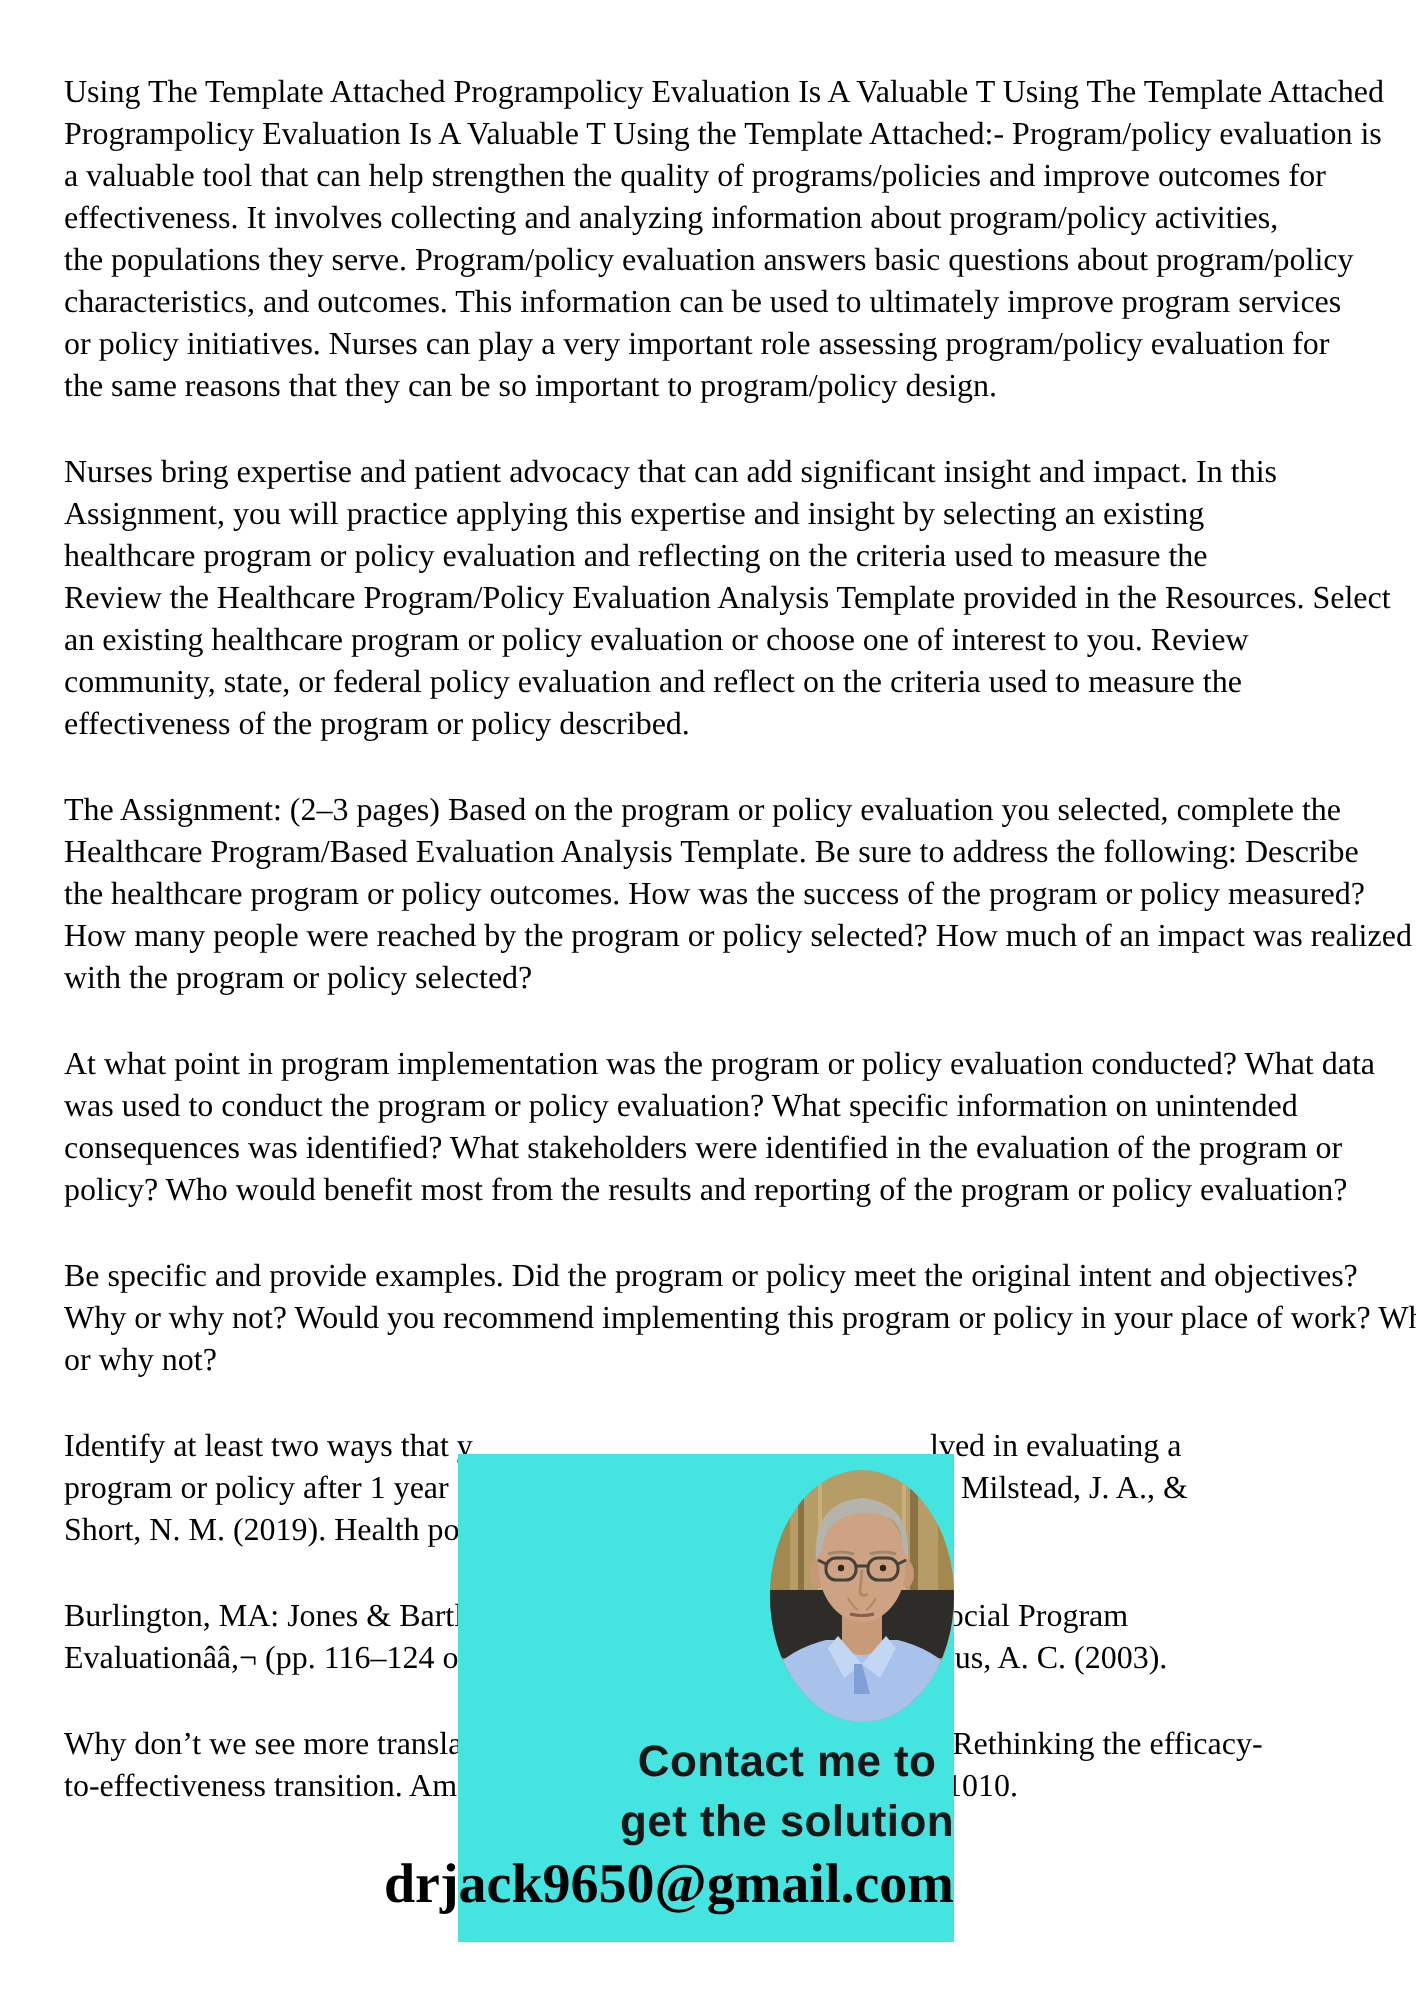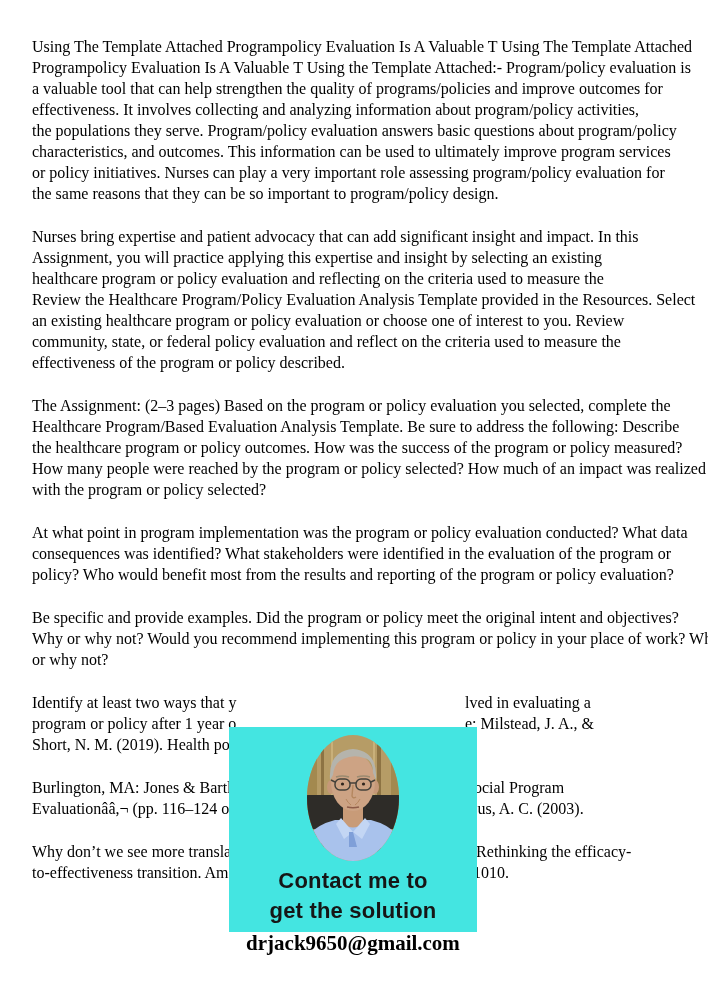--- a/index.html
+++ b/index.html
@@ -8,32 +8,32 @@
     font-family:"Liberation Serif", serif;overflow:hidden;
   }
   .doc{position:absolute;left:32px;top:36px;width:617px;}
   .para{margin:0 0 22px 0;}
   .line{
     position:relative;white-space:nowrap;height:21px;
     font-size:16px;line-height:21px;color:#000000;
   }
   .rfrag{position:absolute;left:433px;top:0;}
   .ad{
-    position:absolute;left:229px;top:727px;width:248px;height:205px;
-    display:flex;flex-direction:column;align-items:center;
+    position:absolute;left:229px;top:727px;width:248px;height:244px;
+    display:flex;flex-direction:column;align-items:flex-end;
   }
   .photo{margin-top:8px;width:92px;height:126px;flex:0 0 auto;}
   .ad-heading{
     font-family:"Liberation Sans", sans-serif;font-weight:700;
     font-size:22px;line-height:30px;text-align:center;letter-spacing:0.2px;
     margin-top:5px;
   }
   .ad-email{
     font-family:"Liberation Serif", serif;font-weight:700;
-    font-size:21px;line-height:26px;text-align:center;margin-top:4px;
+    font-size:28px;line-height:26px;text-align:center;margin-top:4px;
   }
 </style>
 </head>
 <body>
 
 <div class="doc">
 
   <div class="para">
     <div class="line">Using The Template Attached Programpolicy Evaluation Is A Valuable T Using The Template Attached</div>
     <div class="line">Programpolicy Evaluation Is A Valuable T Using the Template Attached:- Program/policy evaluation is</div>
@@ -58,20 +58,21 @@
   <div class="para">
     <div class="line">The Assignment: (2–3 pages) Based on the program or policy evaluation you selected, complete the</div>
     <div class="line">Healthcare Program/Based Evaluation Analysis Template. Be sure to address the following: Describe</div>
     <div class="line">the healthcare program or policy outcomes. How was the success of the program or policy measured?</div>
     <div class="line">How many people were reached by the program or policy selected? How much of an impact was realized</div>
     <div class="line">with the program or policy selected?</div>
   </div>
 
   <div class="para">
     <div class="line">At what point in program implementation was the program or policy evaluation conducted? What data</div>
+    <div class="line">was used to conduct the program or policy evaluation? What specific information on unintended</div>
     <div class="line">consequences was identified? What stakeholders were identified in the evaluation of the program or</div>
     <div class="line">policy? Who would benefit most from the results and reporting of the program or policy evaluation?</div>
   </div>
 
   <div class="para">
     <div class="line">Be specific and provide examples. Did the program or policy meet the original intent and objectives?</div>
     <div class="line">Why or why not? Would you recommend implementing this program or policy in your place of work? Why</div>
     <div class="line">or why not?</div>
   </div>
 

